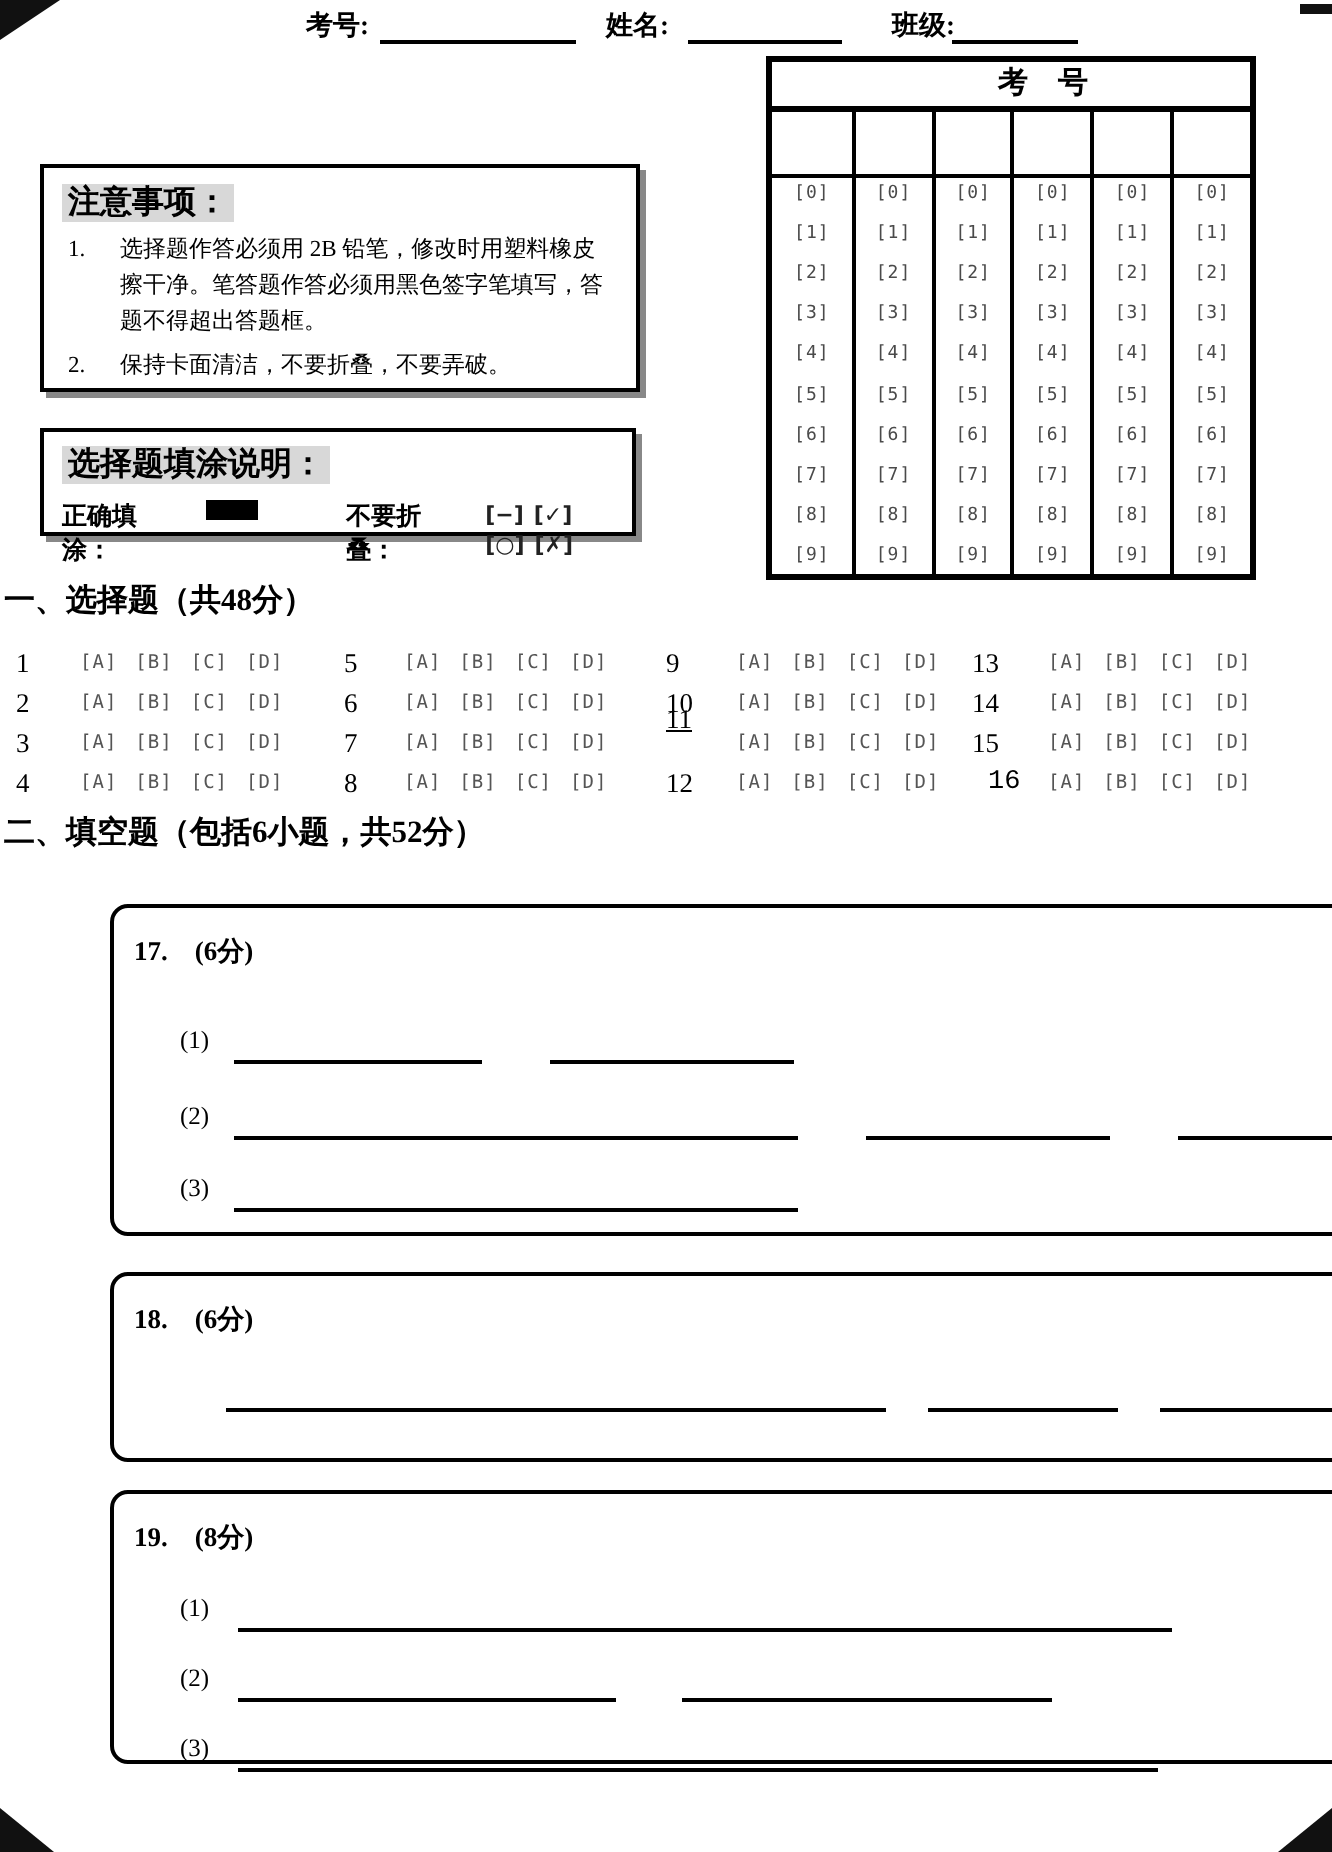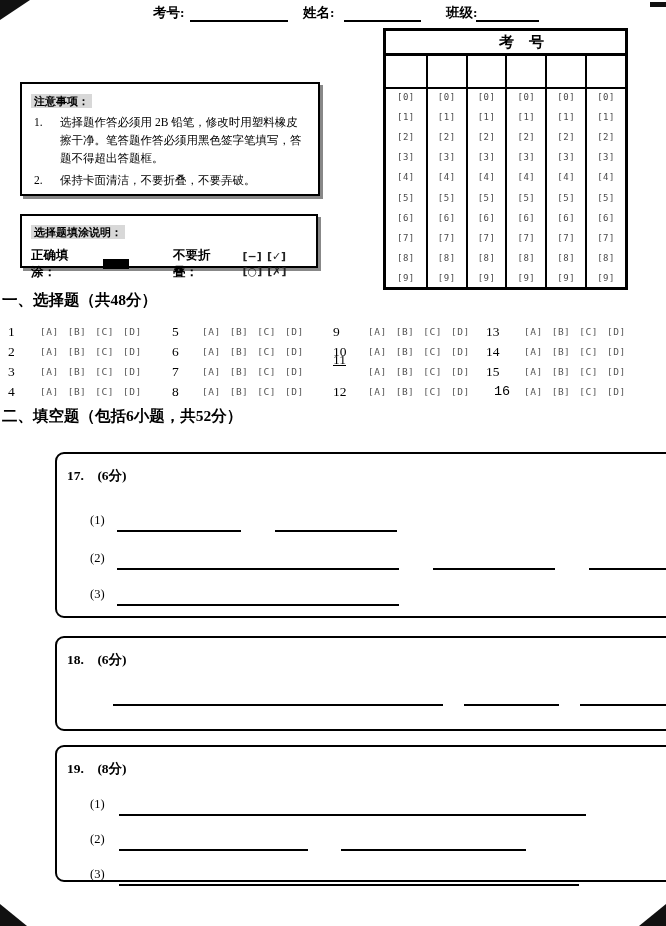--- a/index.html
+++ b/index.html
@@ -16,27 +16,27 @@
 
   
   .hlbl{position:absolute;top:4px;font-weight:bold;font-size:13.5px;}
   .hblank{position:absolute;top:4px;height:16px;border-bottom:2px solid #000;}
 
   .title{position:absolute;left:27px;top:41px;font-weight:bold;font-size:15.5px;letter-spacing:.5px;}
 
   
   .notice{position:absolute;left:20px;top:82px;width:300px;height:114px;border:2px solid #000;
           box-shadow:3px 3px 0 #888;box-sizing:border-box;padding:7px 9px;}
-  .hl{background:#d8d8d8;font-weight:bold;font-size:11px;padding:1px 3px;}
+  .hl{background:#d8d8d8;font-weight:bold;font-size:16px;padding:1px 3px;}
   .nrow{display:flex;margin-top:4px;font-size:11.5px;line-height:18px;}
   .nnum{width:26px;flex:none;padding-left:3px;}
   .ntext{flex:1;}
   .fillguide{position:absolute;left:20px;top:214px;width:298px;height:54px;border:2px solid #000;
           box-shadow:3px 3px 0 #888;box-sizing:border-box;padding:6px 9px;}
-  .fillrow{margin-top:7px;display:flex;align-items:center;font-size:12.5px;font-weight:bold;gap:20px;}
+  .fillrow{margin-top:7px;display:flex;font-size:12.5px;font-weight:bold;gap:20px;}
   .fillsample{width:36px;height:10px;background:#000;display:inline-block;margin-left:8px;}
   .fglbl.wrong{margin-left:24px;}
   .wmark{font-size:11px;margin-left:5px;font-weight:bold;color:#222;
          font-family:"DejaVu Sans",sans-serif;white-space:nowrap;}
 
   
   .examgrid{position:absolute;left:383px;top:28px;width:245px;height:262px;border:3px solid #000;box-sizing:border-box;}
   .eg-head{height:22px;line-height:22px;border-bottom:3px solid #000;text-align:center;
            font-weight:bold;font-size:15px;padding-left:32px;}
   .eg-write{height:31px;border-bottom:2px solid #000;display:grid;grid-template-columns:repeat(6,1fr);}

